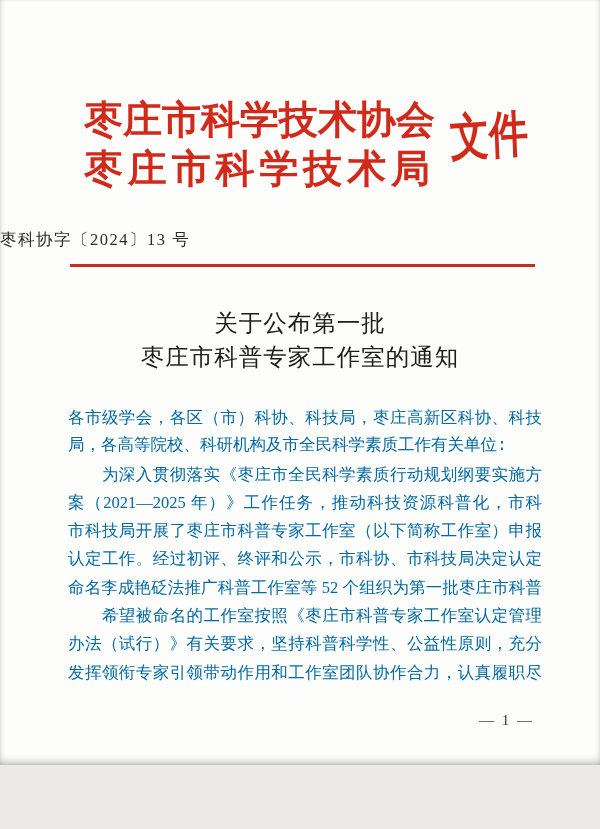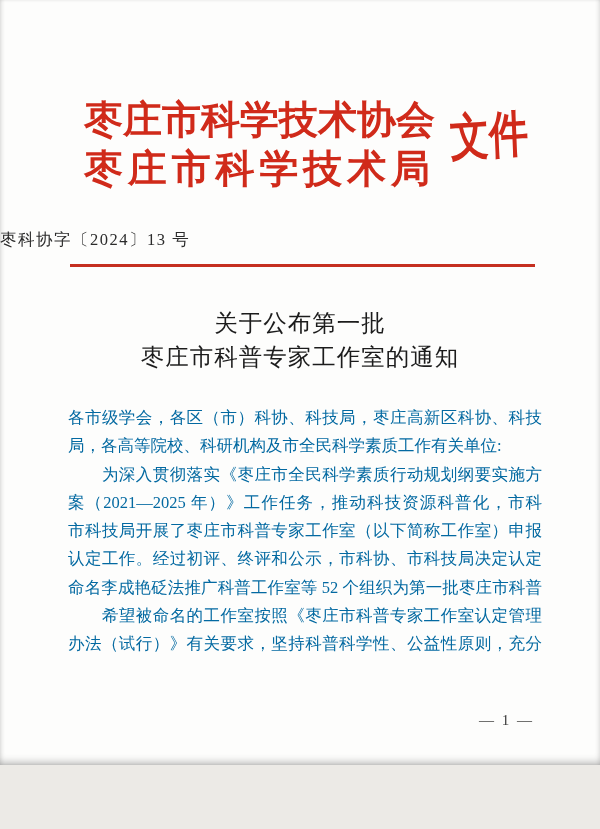--- a/index.html
+++ b/index.html
@@ -81,20 +81,21 @@
   }
   .body-line {
     height: 28.3px;
     line-height: 28.3px;
     text-align: justify;
     text-align-last: justify;
     overflow: hidden;
   }
   .body-line.para-end {
     text-align-last: left;
+    font-family: Liberation Mono, monospace;
   }
   
   .page-number {
     position: absolute;
     right: 66px; top: 712px;
     font-size: 15px;
     letter-spacing: 2px;
     color: #3c3c3c;
   }
 </style>
@@ -122,17 +123,18 @@
   <div class="body-text" id="body-lines">
       <div class="body-line">各市级学会，各区（市）科协、科技局，枣庄高新区科协、科技</div>
       <div class="body-line para-end">局，各高等院校、科研机构及市全民科学素质工作有关单位:</div>
       <div class="body-line">　　为深入贯彻落实《枣庄市全民科学素质行动规划纲要实施方</div>
       <div class="body-line">案（2021—2025 年）》工作任务，推动科技资源科普化，市科协、</div>
       <div class="body-line">市科技局开展了枣庄市科普专家工作室（以下简称工作室）申报</div>
       <div class="body-line">认定工作。经过初评、终评和公示，市科协、市科技局决定认定</div>
       <div class="body-line">命名李成艳砭法推广科普工作室等 52 个组织为第一批枣庄市科普</div>
       <div class="body-line">　　希望被命名的工作室按照《枣庄市科普专家工作室认定管理</div>
       <div class="body-line">办法（试行）》有关要求，坚持科普科学性、公益性原则，充分</div>
+      <div class="body-line">发挥领衔专家引领带动作用和工作室团队协作合力，认真履职尽</div>
     </div>
 
   <div class="page-number">— 1 —</div>
 
 </div>
 
 </body></html>

